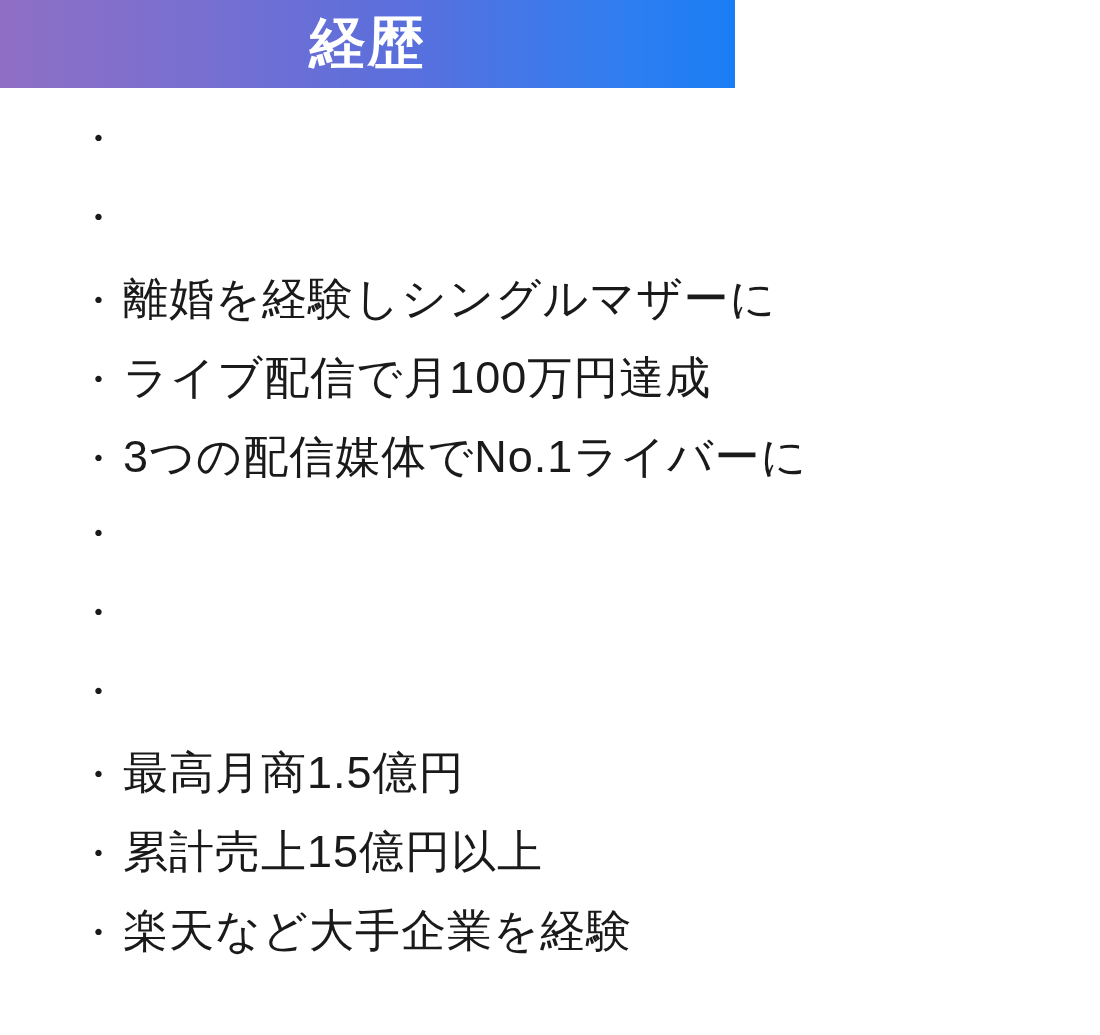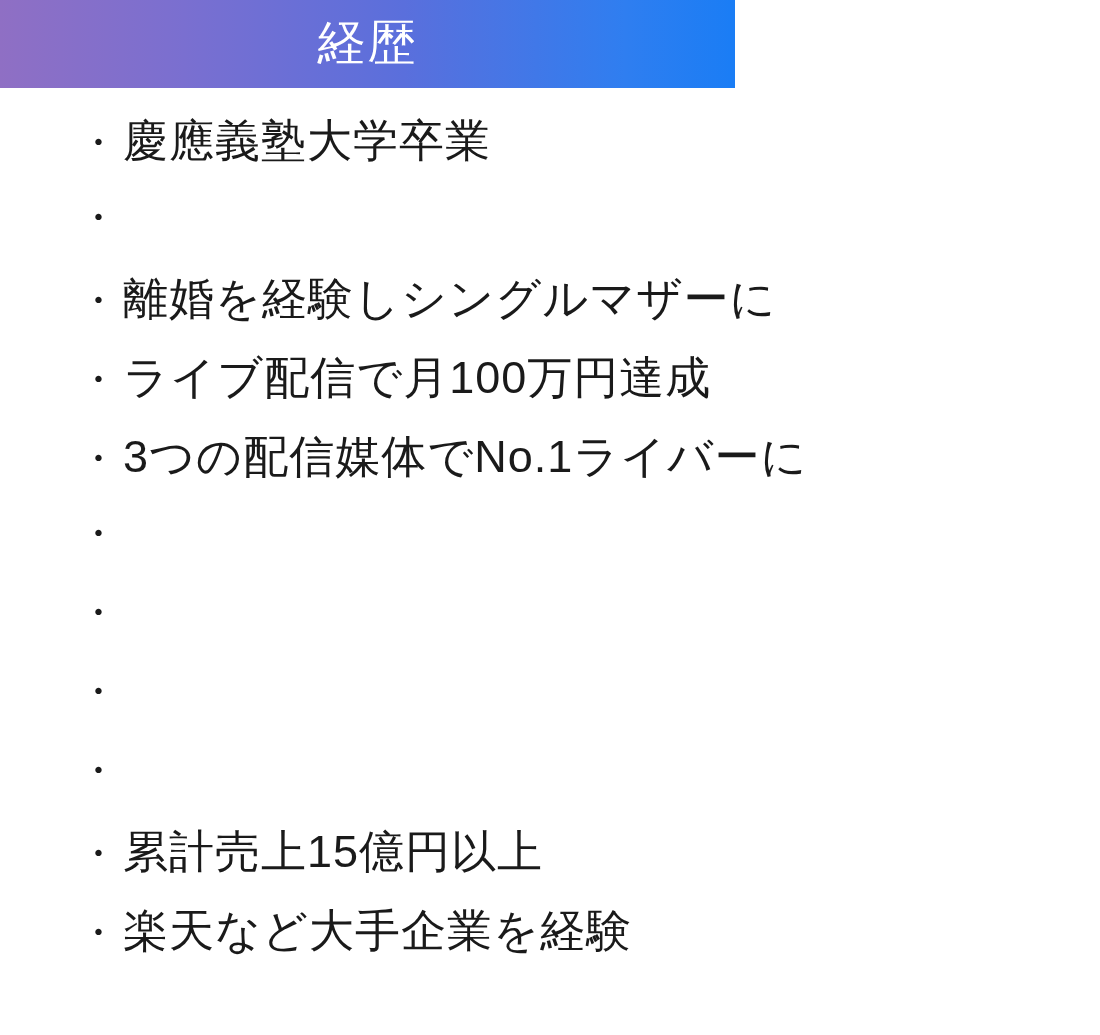--- a/index.html
+++ b/index.html
@@ -26,25 +26,25 @@
     top: 0;
     width: 735px;
     height: 88px;
     background: linear-gradient(90deg, #8f6fc4 0%, #7a6fd0 25%, #5a6fdc 55%, #2f7ef0 85%, #1a7df5 100%);
     display: flex;
     align-items: center;
     justify-content: center;
   }
   .title-text {
     font-family: "DejaVu Serif", "Liberation Serif", serif;
-    font-size: 48px;
+    font-size: 56px;
     line-height: 1;
     color: #ffffff;
     letter-spacing: 2px;
-    font-weight: 400;
+    font-weight: 700;
     padding-bottom: 4px;
   }
   .bullet-list {
     position: absolute;
     left: 78px;
     top: 118px;
     width: 990px;
     list-style: none;
     margin: 0;
     padding: 0;
@@ -73,21 +73,20 @@
 
 <div class="slide">
 
   <div class="title-band">
     <span class="title-text">経歴</span>
   </div>
 
   <ul class="bullet-list">
     <li class="bullet-item">
       <span class="bullet-mark">・</span>
-      <span class="bullet-label">慶應義塾大学卒業</span>
     </li>
     <li class="bullet-item">
       <span class="bullet-mark">・</span>
     </li>
     <li class="bullet-item">
       <span class="bullet-mark">・</span>
       <span class="bullet-label">離婚を経験しシングルマザーに</span>
     </li>
     <li class="bullet-item">
       <span class="bullet-mark">・</span>
@@ -101,20 +100,21 @@
       <span class="bullet-mark">・</span>
     </li>
     <li class="bullet-item">
       <span class="bullet-mark">・</span>
     </li>
     <li class="bullet-item">
       <span class="bullet-mark">・</span>
     </li>
     <li class="bullet-item">
       <span class="bullet-mark">・</span>
+      <span class="bullet-label">最高月商1.5億円</span>
     </li>
     <li class="bullet-item">
       <span class="bullet-mark">・</span>
       <span class="bullet-label">累計売上15億円以上</span>
     </li>
     <li class="bullet-item">
       <span class="bullet-mark">・</span>
       <span class="bullet-label">楽天など大手企業を経験</span>
     </li>
   </ul>

